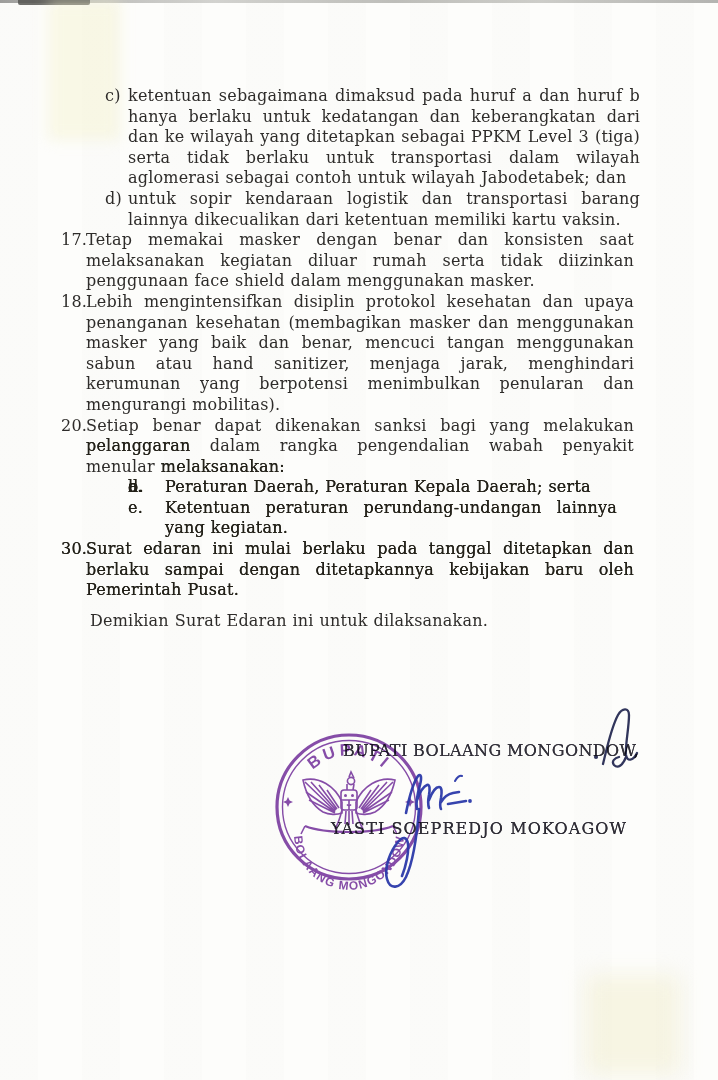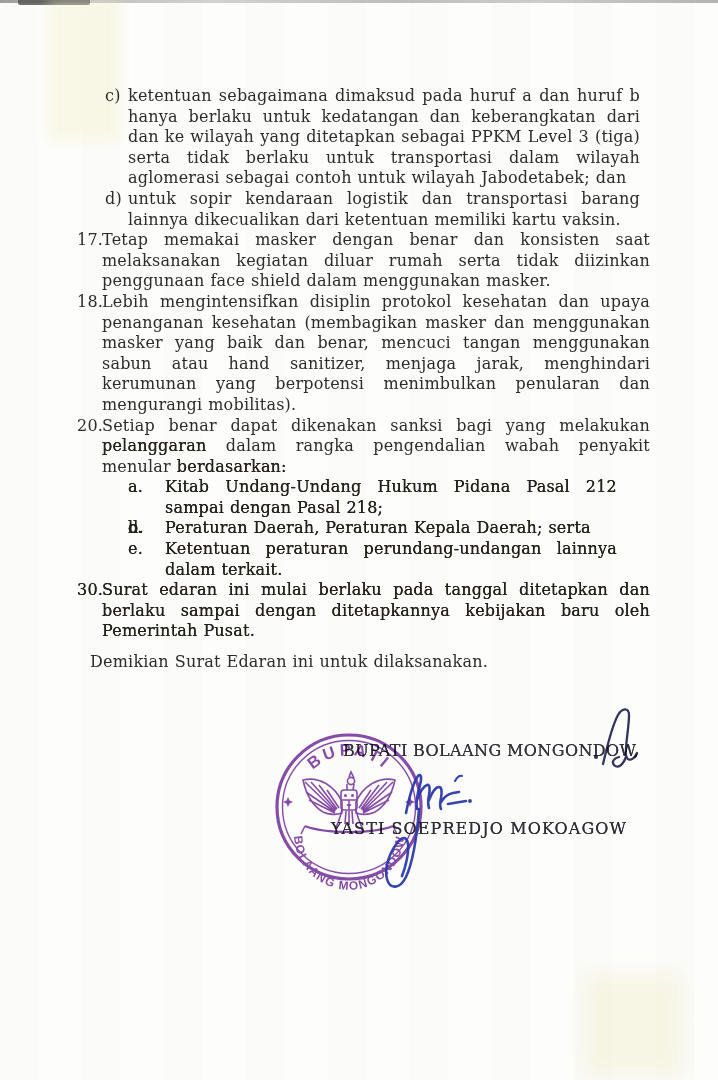--- a/index.html
+++ b/index.html
@@ -29,21 +29,21 @@
     font-size:16px;line-height:20.6px;
     text-align:justify;text-justify:inter-word;
     letter-spacing:.2px;word-spacing:.6px;
     -webkit-hyphens:none;hyphens:none;
   }
   #list-cd{margin-top:86px;}
   .li{position:relative;}
   .li .marker{position:absolute;left:0;top:0;}
   .li.cd{margin-left:105px;width:512px;padding-left:23px;}
   .li.cd .marker{width:23px;}
-  .li.num{margin-left:77px;width:548px;padding-left:25px;}
+  .li.num{margin-left:61px;width:548px;padding-left:25px;}
   .li.num .marker{width:25px;}
   .li.sub{margin-left:128px;width:452px;padding-left:37px;}
   .li.sub .marker{width:37px;}
   .it{}
   .bd,.dark{color:#232119;text-shadow:0 0 .55px currentColor;}
   .closing{margin:10px 0 0 90px;text-align:left;}
 
   
   .sig-title{
     position:absolute;left:343px;top:741px;
@@ -75,26 +75,26 @@
   <div class="br-smudge"></div>
 
   <div class="doc">
     <div id="list-cd">
         <div class="li cd"><span class="marker">c)</span><span>ketentuan sebagaimana dimaksud pada huruf a dan huruf b hanya berlaku untuk kedatangan dan keberangkatan dari dan ke wilayah yang ditetapkan sebagai PPKM Level 3 (tiga) serta tidak berlaku untuk transportasi dalam wilayah aglomerasi sebagai contoh untuk wilayah Jabodetabek; dan</span></div>
         <div class="li cd"><span class="marker">d)</span><span>untuk sopir kendaraan logistik dan transportasi barang lainnya dikecualikan dari ketentuan memiliki kartu vaksin.</span></div>
       </div>
     <div id="list-num">
         <div class="li num"><span class="marker">17.</span><span>Tetap memakai masker dengan benar dan konsisten saat melaksanakan kegiatan diluar rumah serta tidak diizinkan penggunaan </span><span class="it">face shield</span><span> dalam menggunakan masker.</span></div>
         <div class="li num"><span class="marker">18.</span><span>Lebih mengintensifkan disiplin protokol kesehatan dan upaya penanganan kesehatan (membagikan masker dan menggunakan masker yang baik dan benar, mencuci tangan menggunakan sabun atau </span><span class="it">hand sanitizer</span><span>, menjaga jarak, menghindari kerumunan yang berpotensi menimbulkan penularan dan mengurangi mobilitas).</span></div>
-        <div class="li num"><span class="marker">20.</span><span>Setiap benar dapat dikenakan sanksi bagi yang melakukan </span><span class="bd">pelanggaran</span><span> dalam rangka pengendalian wabah penyakit menular </span><span class="bd">berdasarkan:</span></div>
-        <div class="li sub dark"><span class="marker">a.</span><span>Kitab Undang-Undang Hukum Pidana Pasal 212 sampai dengan Pasal 218;</span></div>
+        <div class="li num"><span class="marker">20.</span><span>Setiap benar dapat dikenakan sanksi bagi yang melakukan </span><span class="bd">pelanggaran</span><span> dalam rangka pengendalian wabah penyakit menular </span><span class="bd">melaksanakan:</span></div>
+        <div class="li sub dark"><span class="marker">a.</span></div>
         <div class="li sub dark"><span class="marker">b.</span></div>
         <div class="li sub dark"><span class="marker">c.</span></div>
         <div class="li sub dark"><span class="marker">d.</span><span>Peraturan Daerah, Peraturan Kepala Daerah; serta</span></div>
-        <div class="li sub dark"><span class="marker">e.</span><span>Ketentuan peraturan perundang-undangan lainnya dalam terkait.</span></div>
+        <div class="li sub dark"><span class="marker">e.</span><span>Ketentuan peraturan perundang-undangan lainnya yang kegiatan.</span></div>
         <div class="li num dark"><span class="marker">30.</span><span>Surat edaran ini mulai berlaku pada tanggal ditetapkan dan berlaku sampai dengan ditetapkannya kebijakan baru oleh Pemerintah Pusat.</span></div>
       </div>
     <p class="closing">Demikian Surat Edaran ini untuk dilaksanakan.</p>
   </div>
 
   <div class="sig-title">BUPATI BOLAANG MONGONDOW,</div>
   <div class="sig-name">YASTI SOEPREDJO MOKOAGOW</div>
 
   <svg class="overlay" width="718" height="1080" viewBox="0 0 718 1080">
 

